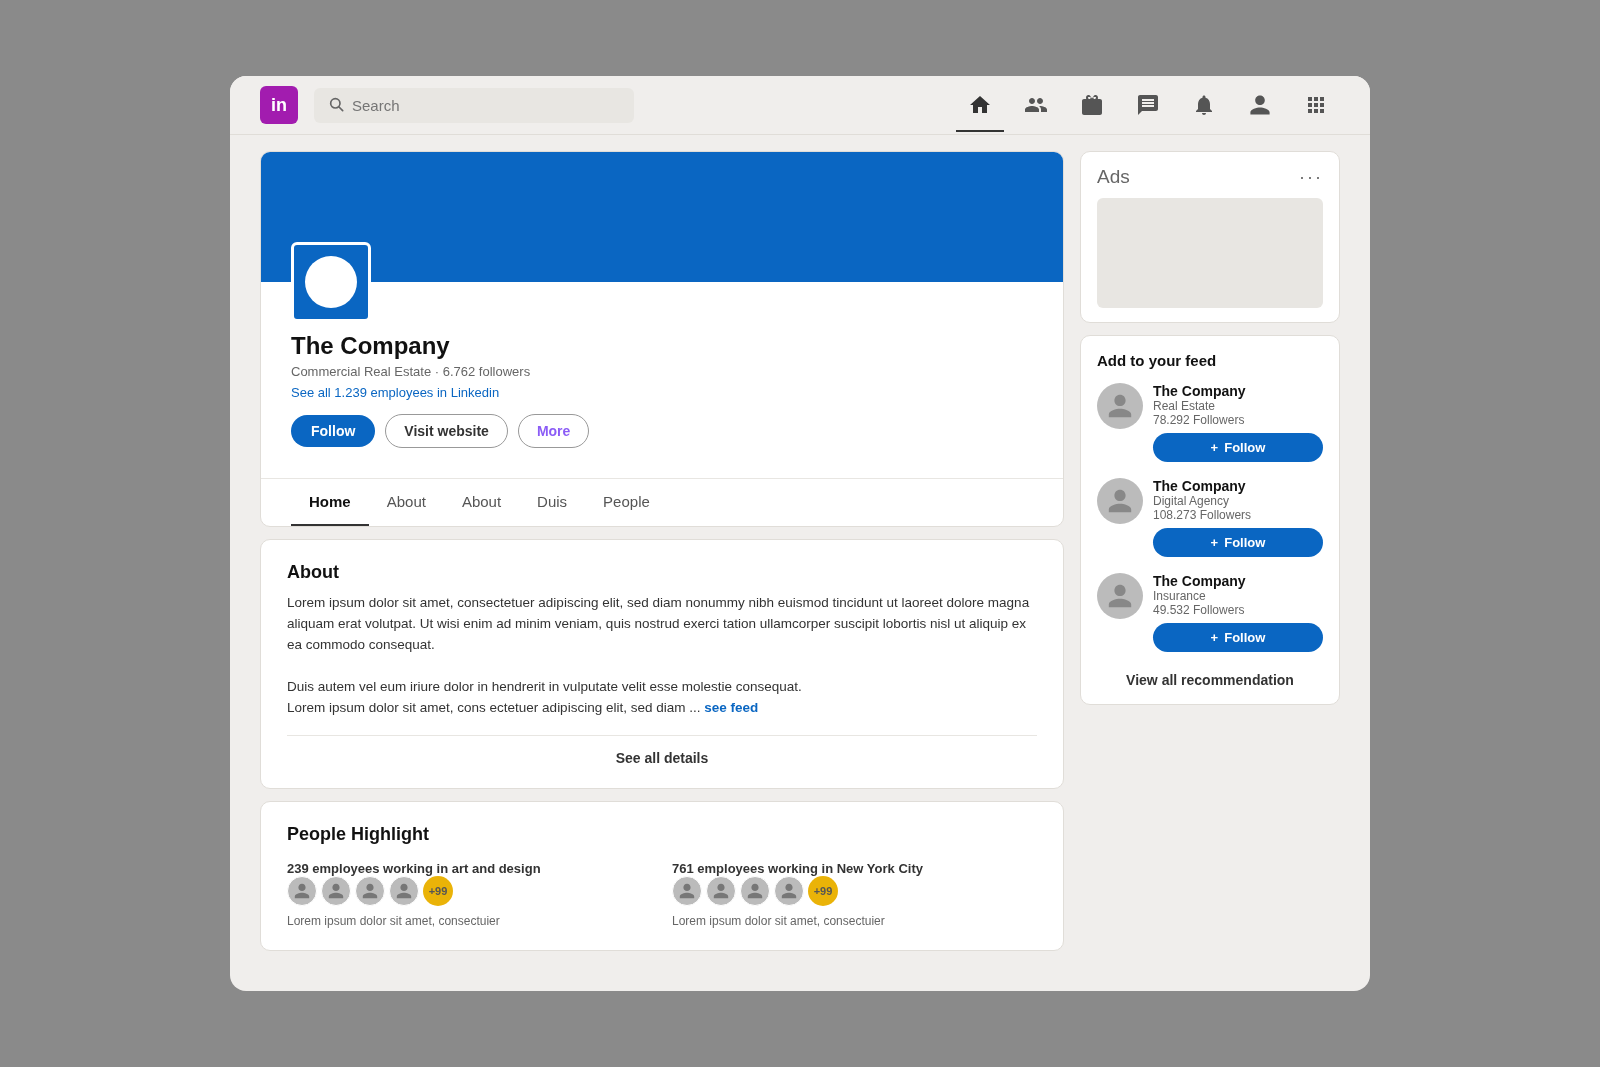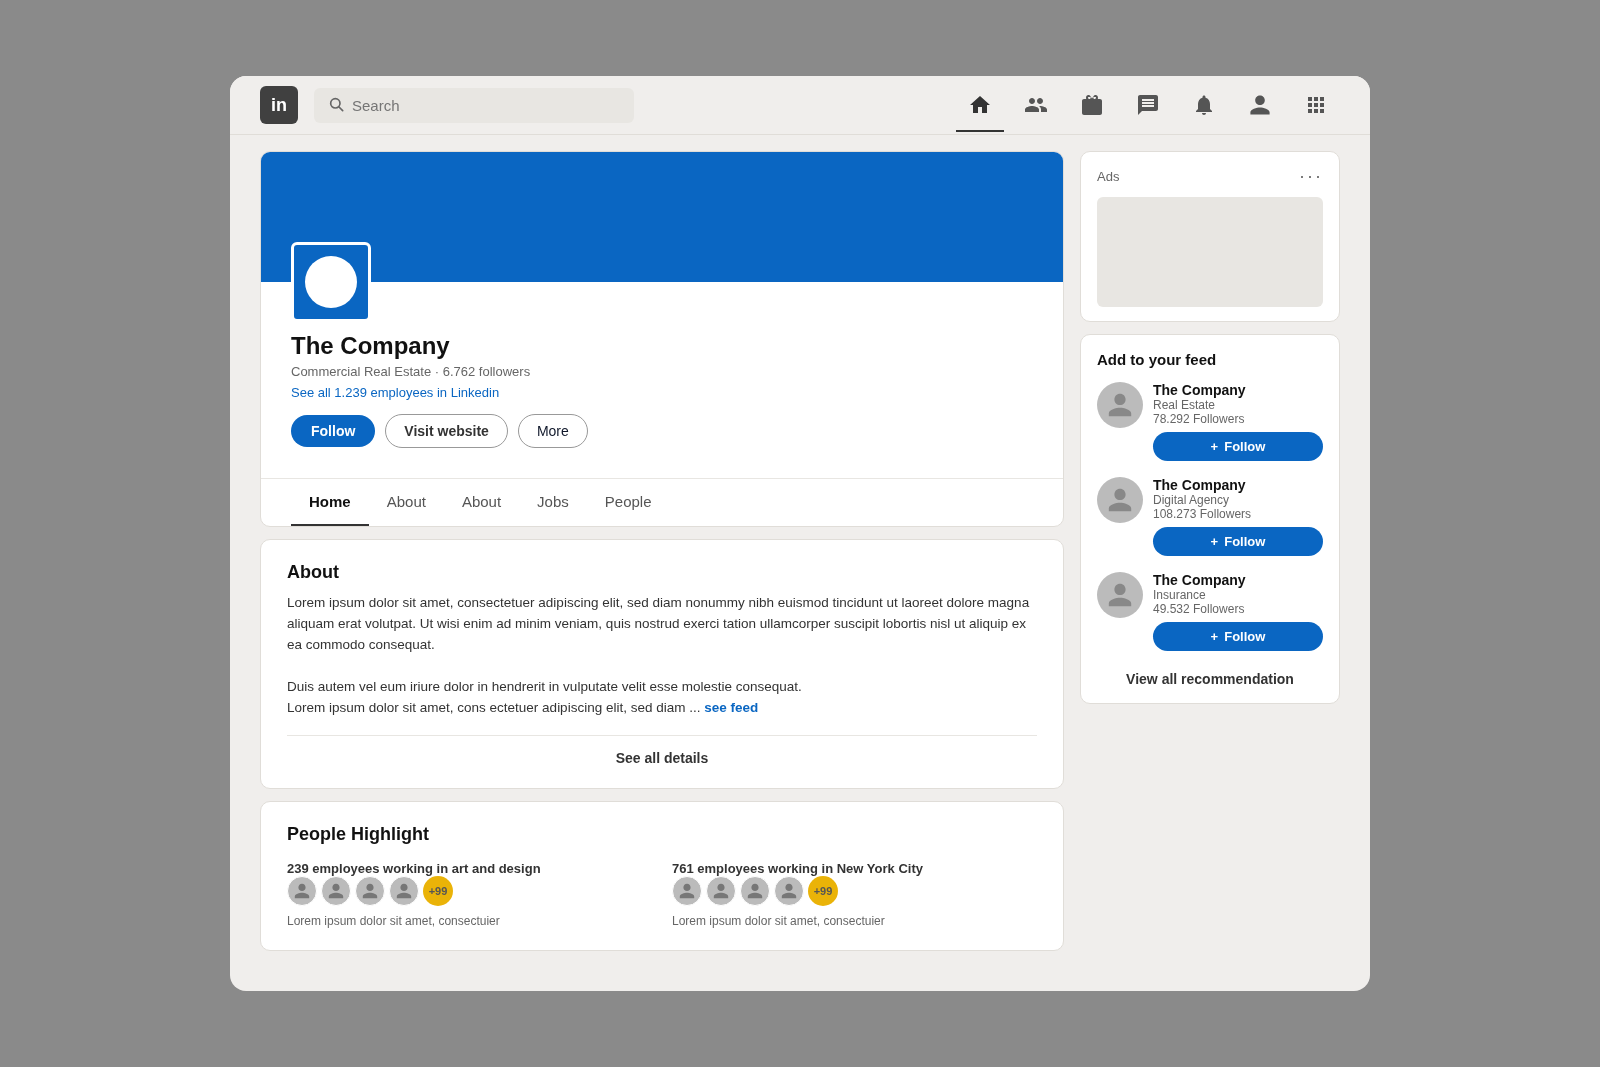--- a/index.html
+++ b/index.html
@@ -22,21 +22,21 @@
     
     .navbar {
       background: #f0eeec;
       display: flex;
       align-items: center;
       padding: 10px 30px;
       gap: 16px;
       border-bottom: 1px solid #e0ddd8;
     }
     .linkedin-logo {
-      background: #404040;
+      background: #a21caf;
       color: white;
       font-weight: 700;
       font-size: 18px;
       width: 38px;
       height: 38px;
       border-radius: 6px;
       display: flex;
       align-items: center;
       justify-content: center;
       flex-shrink: 0;
@@ -178,26 +178,26 @@
       color: #333;
       border: 1.5px solid #999;
       border-radius: 20px;
       padding: 8px 18px;
       font-size: 14px;
       font-weight: 600;
       cursor: pointer;
     }
     .btn-more {
       background: white;
-      color: #0f172a;
+      color: #8b5cf6;
       border: 1.5px solid #999;
       border-radius: 20px;
       padding: 8px 18px;
       font-size: 14px;
-      font-weight: 400;
+      font-weight: 700;
       cursor: pointer;
     }
 
     
     .tabs {
       display: flex;
       gap: 0;
       padding: 0 30px;
       border-top: 1px solid #e8e6e2;
       margin-top: 10px;
@@ -318,21 +318,21 @@
       padding: 14px 16px;
       border: 1px solid #e0ddd8;
     }
     .ads-header {
       display: flex;
       justify-content: space-between;
       align-items: center;
       margin-bottom: 10px;
     }
     .ads-label {
-      font-size: 13px;
+      font-size: 19px;
       color: #666;
     }
     .ads-dots {
       font-size: 18px;
       color: #666;
       cursor: pointer;
       letter-spacing: 2px;
     }
     .ads-image {
       background: #e8e6e2;
@@ -489,21 +489,21 @@
           <div class="profile-actions">
             <button class="btn-follow">Follow</button>
             <button class="btn-visit">Visit website</button>
             <button class="btn-more">More</button>
           </div>
         </div>
         <div class="tabs">
           <div class="tab-item active">Home</div>
           <div class="tab-item">About</div>
           <div class="tab-item">About</div>
-          <div class="tab-item">Jobs</div>
+          <div class="tab-item">Duis</div>
           <div class="tab-item">People</div>
         </div>
       </div>
 
       <div class="about-card">
         <div class="about-title">About</div>
         <div class="about-text">
           <span>Lorem ipsum dolor sit amet, consectetuer adipiscing elit, sed diam nonummy nibh euismod tincidunt ut laoreet dolore magna aliquam erat volutpat. Ut wisi enim ad minim veniam, quis nostrud exerci tation ullamcorper suscipit lobortis nisl ut aliquip ex ea commodo consequat.</span><br><br>
           <span>Duis autem vel eum iriure dolor in hendrerit in vulputate velit esse molestie consequat.</span><br>
           <span>Lorem ipsum dolor sit amet, cons ectetuer adipiscing elit, sed diam ...</span> <span class="see-more">see feed</span>

